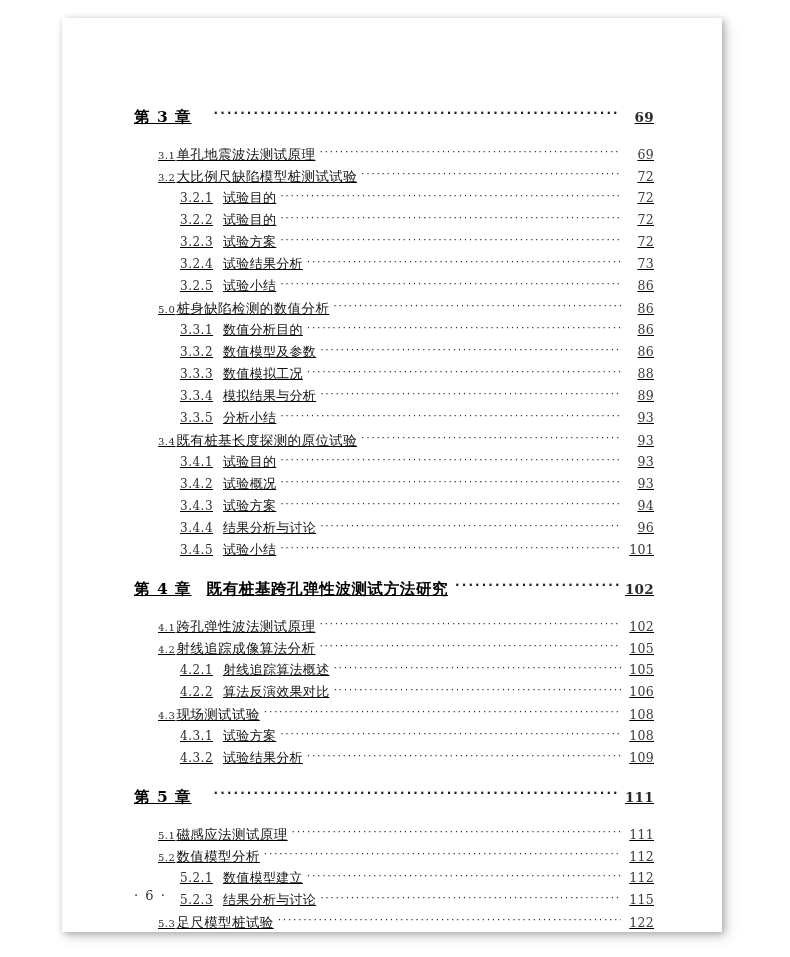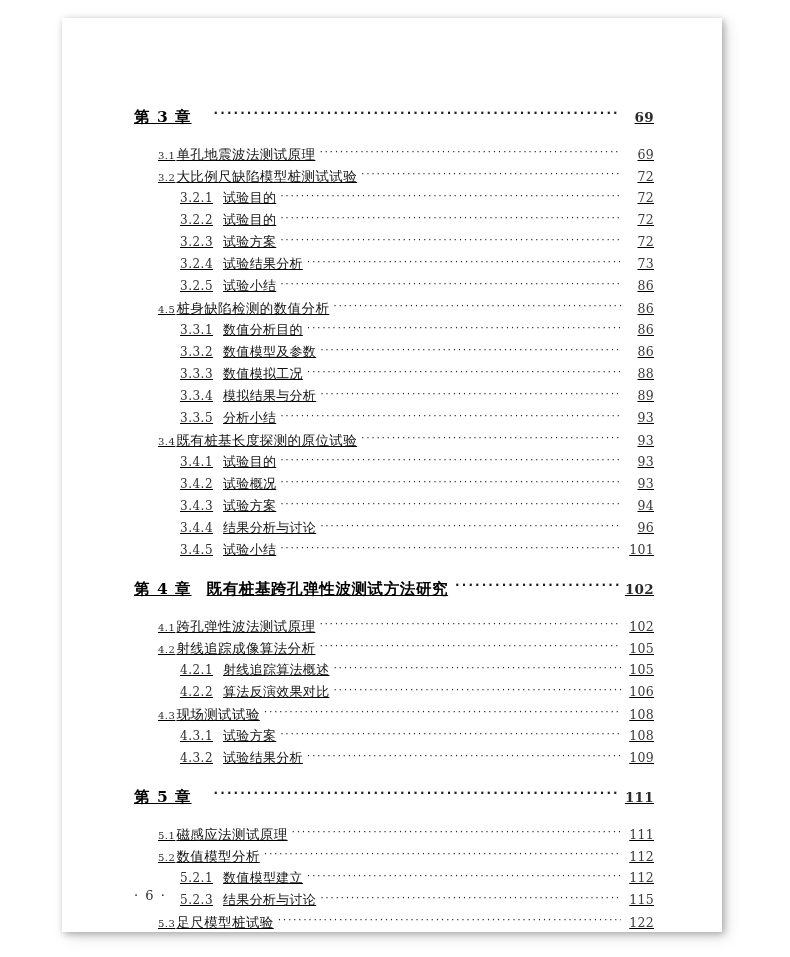--- a/index.html
+++ b/index.html
@@ -183,21 +183,21 @@
           <span class="toc-leader"></span>
           <span class="toc-page">73</span>
         </div>
         <div class="toc-line lvl-sub">
           <span class="toc-num">3.2.5</span>
           <span class="toc-title">试验小结</span>
           <span class="toc-leader"></span>
           <span class="toc-page">86</span>
         </div>
         <div class="toc-line lvl-sec">
-          <span class="toc-num">4.5</span>
+          <span class="toc-num">5.0</span>
           <span class="toc-title">桩身缺陷检测的数值分析</span>
           <span class="toc-leader"></span>
           <span class="toc-page">86</span>
         </div>
         <div class="toc-line lvl-sub">
           <span class="toc-num">3.3.1</span>
           <span class="toc-title">数值分析目的</span>
           <span class="toc-leader"></span>
           <span class="toc-page">86</span>
         </div>

